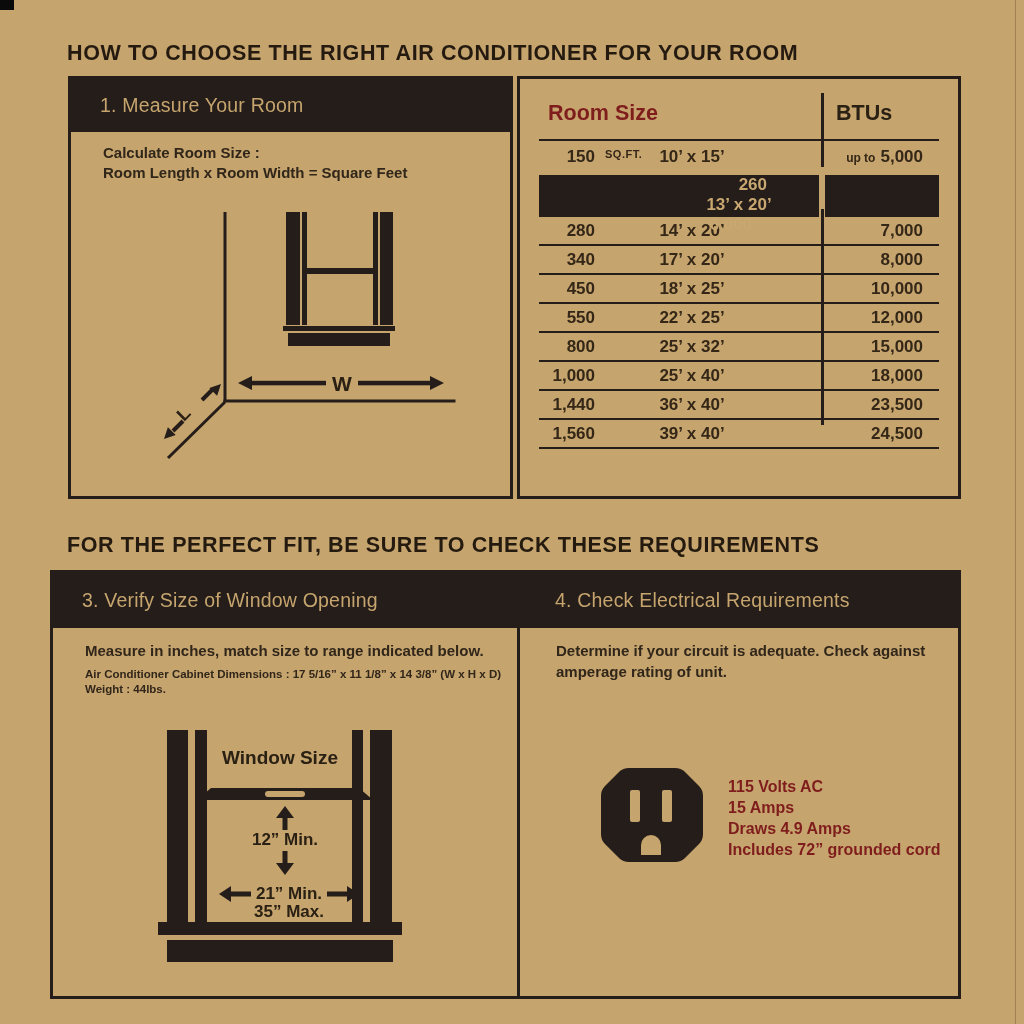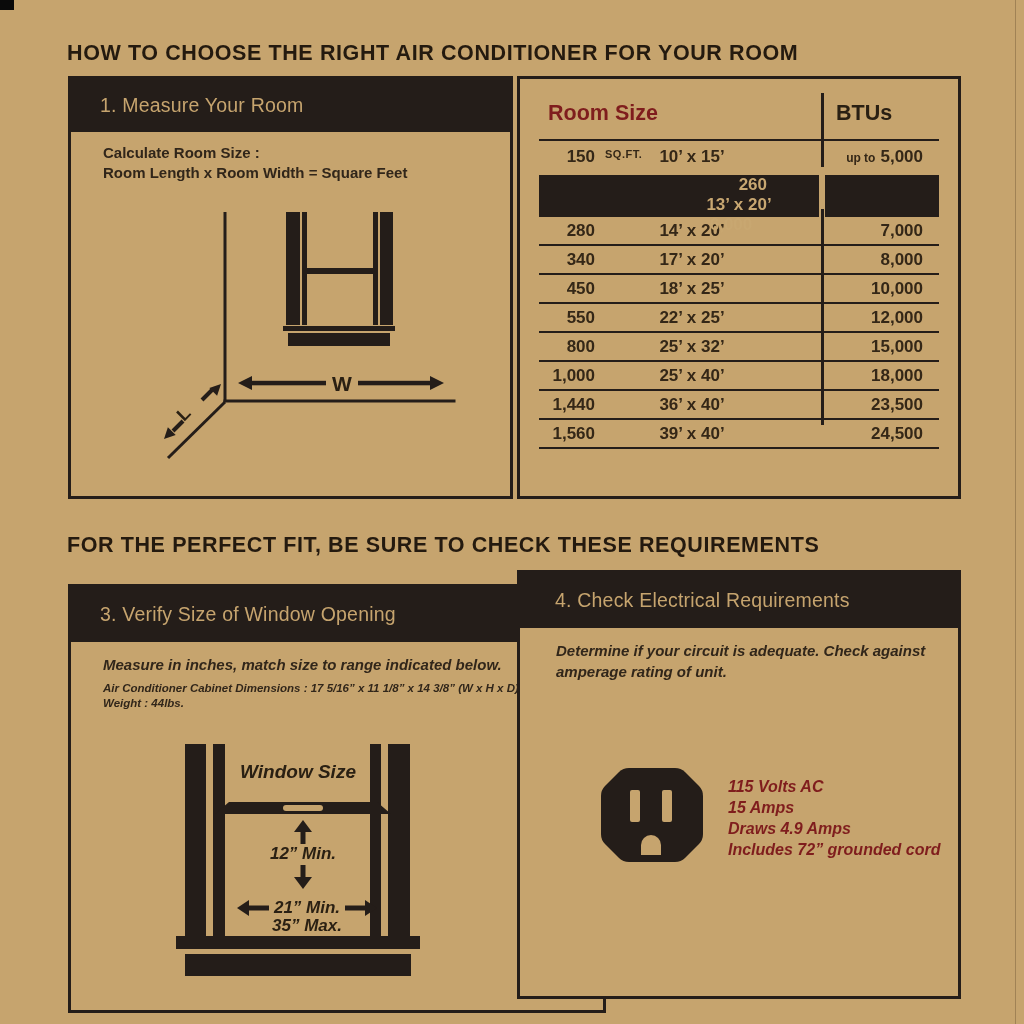--- a/index.html
+++ b/index.html
@@ -16,31 +16,31 @@
   .edge-line{position:absolute;left:1015px;top:0;width:1px;height:1024px;background:rgba(90,70,40,.35);}
 
   .sec-title{position:absolute;left:67px;font-size:21.5px;font-weight:bold;
              letter-spacing:.6px;color:#241a0f;white-space:nowrap;}
   .t1{top:41px;}
   .t2{top:533px;}
 
   .panel{position:absolute;border:3px solid var(--dark);box-sizing:border-box;background:var(--bg);}
   .p1{left:68px;top:76px;width:445px;height:423px;}
   .p2{left:517px;top:76px;width:444px;height:423px;}
-  .p3{left:68px;top:570px;width:538px;height:429px;margin-top:14px;}
+  .p3{left:50px;top:570px;width:538px;height:429px;}
   .p4{left:517px;top:570px;width:444px;height:429px;}
 
   .phead{height:53px;background:var(--dark);display:flex;align-items:center;
          padding-left:29px;box-sizing:border-box;}
   .p3 .phead,.p4 .phead{height:55px;}
   .phead span{color:var(--tan);font-size:19.5px;font-weight:normal;letter-spacing:.2px;text-align:right;}
   .p2 .phead,.p4 .phead{padding-left:35px;}
 
   .pbody{position:relative;width:100%;height:calc(100% - 53px);}
-  .p3 .pbody,.p4 .pbody{height:calc(100% - 55px);font-style:italic;}
+  .p3 .pbody,.p4 .pbody{height:calc(100% - 55px);}
 
   .bodytxt{position:absolute;left:32px;font-size:15px;font-weight:bold;white-space:nowrap;color:#31261a;}
   .smalltxt{position:absolute;left:32px;font-size:11.5px;font-weight:bold;white-space:nowrap;color:#31261a;}
 
   svg{position:absolute;display:block;}
   svg text{fill:#2a2013;font-weight:bold;font-family:"Liberation Sans","DejaVu Sans",sans-serif;}
   .ink{fill:var(--dark);}
   .ink-s{stroke:var(--dark);}
 
   

